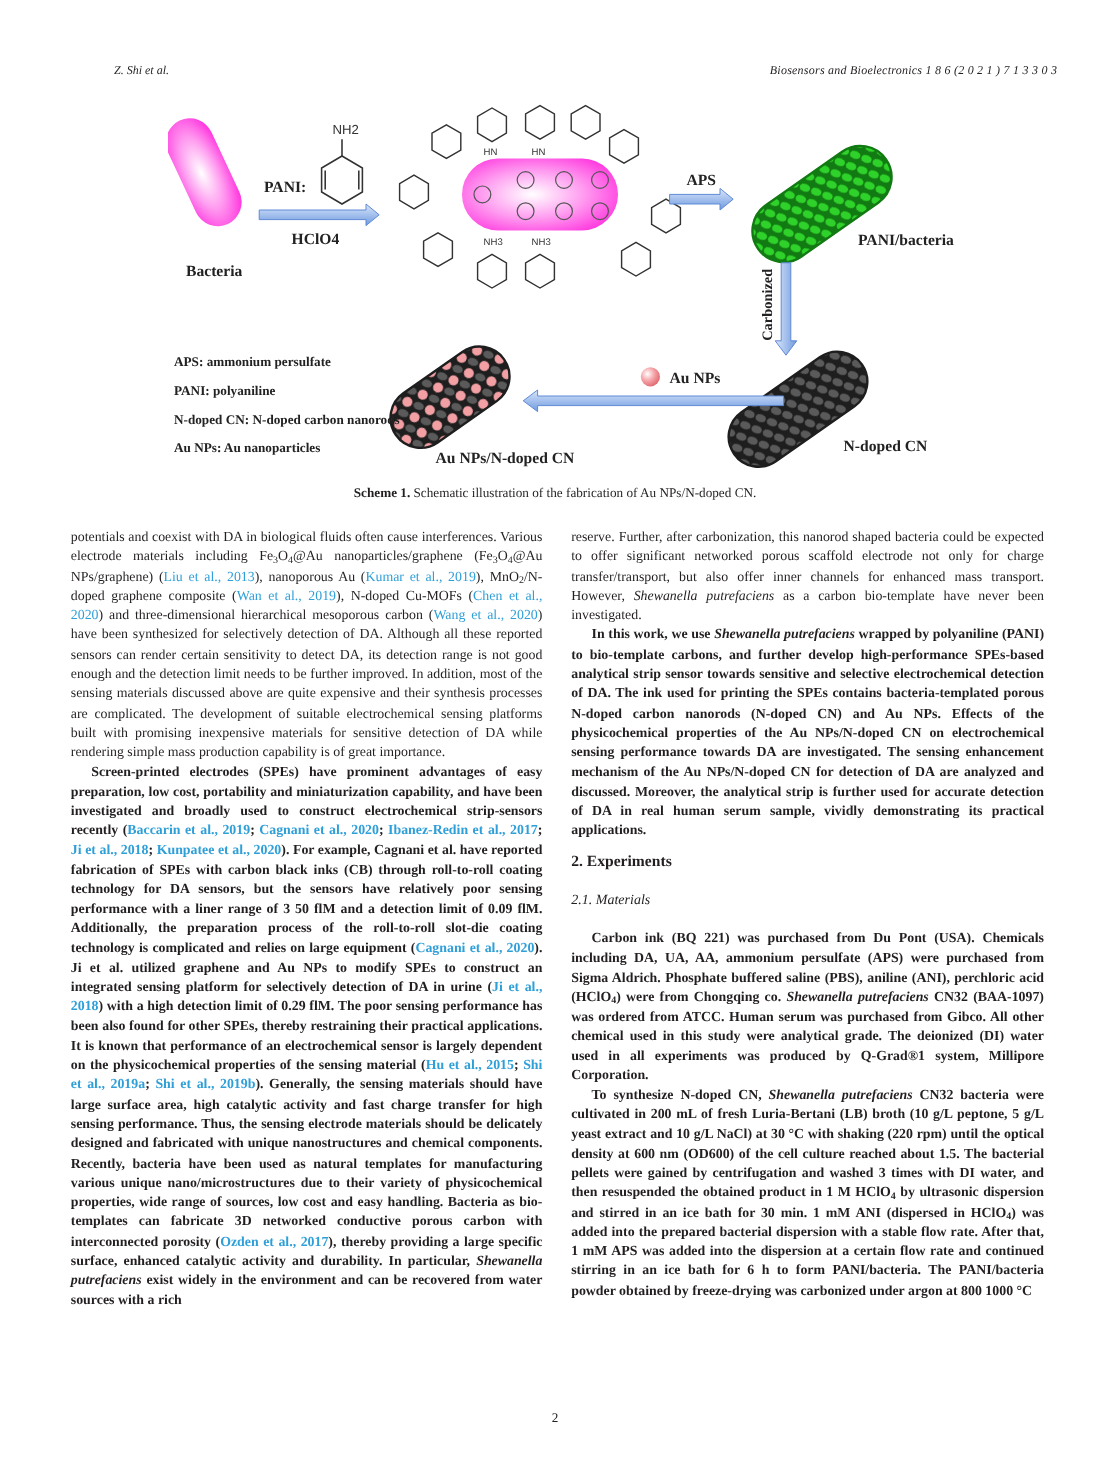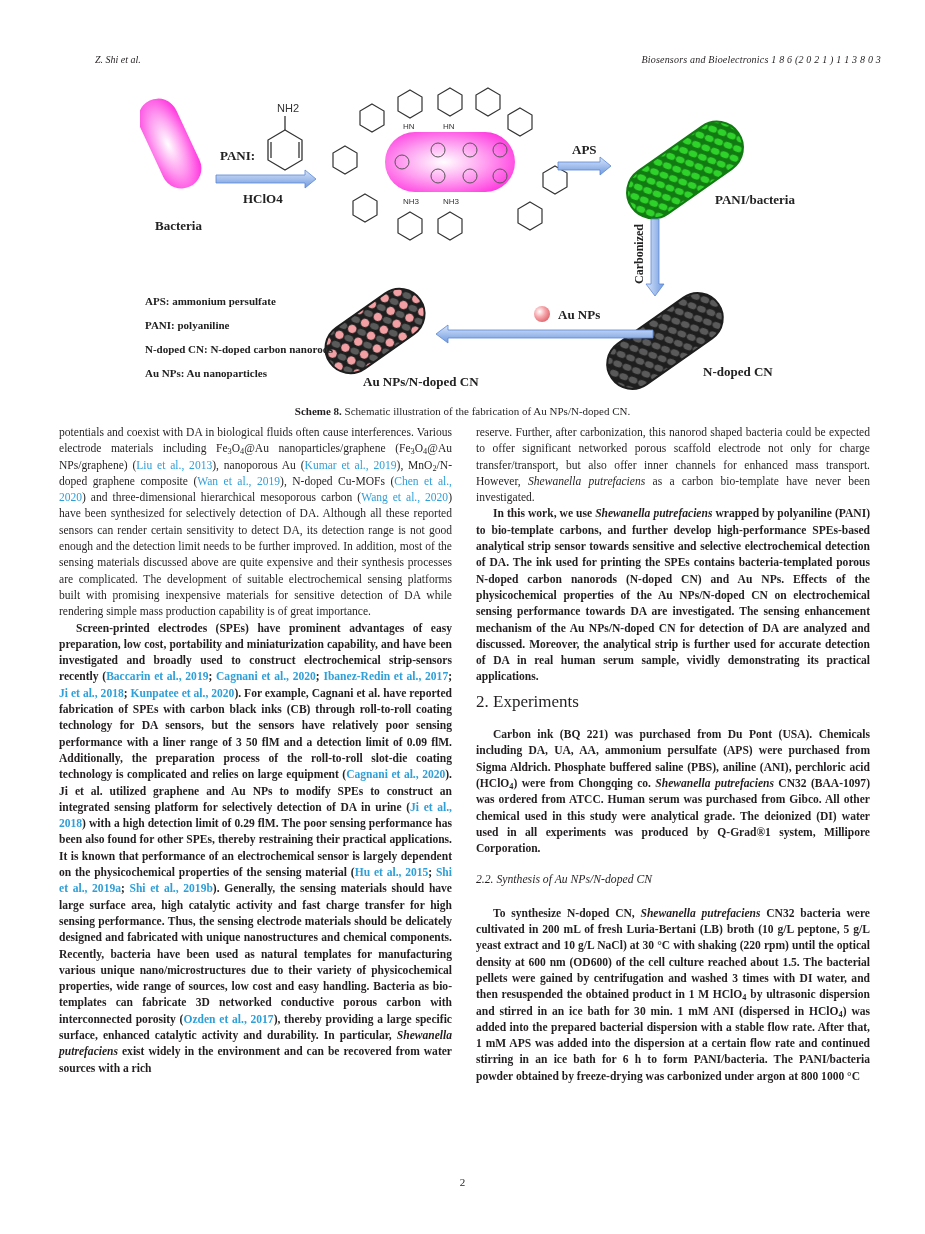--- a/index.html
+++ b/index.html
@@ -6,38 +6,38 @@
   body { width: 925px; height: 1234px; position: relative; overflow: hidden;
          font-family: "Liberation Serif", "DejaVu Serif", serif; color: #231f20; }
   .running-head { position: absolute; top: 54px; font-size: 10px; font-style: italic; color: #231f20; margin-left: 36px; }
   .rh-left { left: 59px; }
   .rh-right { right: 44px; letter-spacing: 0.2px; }
   .scheme { position: absolute; left: 140px; top: 84px; width: 660px; height: 310px; }
   .scheme svg { width: 660px; height: 310px; display: block; }
   .svg-label { font-family: "Liberation Serif", "DejaVu Serif", serif; font-weight: bold; fill: #222; }
   .caption { position: absolute; top: 405px; left: 0; width: 925px; text-align: center; font-size: 11px; }
   .caption b { font-weight: bold; }
-  .col { position: absolute; top: 424px; width: 393px; font-size: 11.55px; line-height: 16.3px;
+  .col { position: absolute; top: 440px; width: 393px; font-size: 11.55px; line-height: 16.3px;
          text-align: justify; hyphens: manual; }
   .col-left { left: 59px; }
   .col-right { left: 476px; width: 394px; }
   .col p { margin: 0; }
   .indent { text-indent: 17px; font-weight: bold; }
   .cite { color: #2f9fd8; }
-  .sec-head { font-weight: normal; font-size: 17px; margin-top: 9px !important; margin-bottom: 16px !important; }
+  .sec-head { font-weight: bold; font-size: 13px; margin-top: 9px !important; margin-bottom: 16px !important; }
   .subsec-head { font-style: italic; font-size: 11.7px; margin-bottom: 16px !important; }
   .subsec-head2 { font-style: italic; font-size: 11.7px; margin-top: 16px !important; margin-bottom: 16px !important; }
   .page-num { position: absolute; top: 1176px; left: 0; width: 925px; text-align: center; font-size: 11px; }
   sub { font-size: 0.72em; vertical-align: -0.25em; line-height: 0; }
 </style>
 </head>
 <body>
 
 <div class="running-head rh-left">Z. Shi et al.</div>
-<div class="running-head rh-right">Biosensors and Bioelectronics 1 8 6  (2 0 2 1 ) 1 1 3 8 0 3</div>
+<div class="running-head rh-right">Biosensors and Bioelectronics 1 8 6  (2 0 2 1 ) 7 1 3 3 0 3</div>
 
 <div class="scheme">
   <svg viewBox="0 0 660 310">
     <defs>
       <linearGradient id="arrowGrad" x1="0" y1="0" x2="0" y2="1">
         <stop offset="0" stop-color="#d9e6fa"></stop>
         <stop offset="1" stop-color="#6f9ae0"></stop>
       </linearGradient>
       <linearGradient id="arrowGradV" x1="0" y1="0" x2="1" y2="0">
         <stop offset="0" stop-color="#d9e6fa"></stop>
@@ -157,31 +157,31 @@
     <g>
       <text class="svg-label" x="5" y="221" font-size="11">APS: ammonium persulfate</text>
       <text class="svg-label" x="5" y="245" font-size="11">PANI: polyaniline</text>
       <text class="svg-label" x="5" y="269" font-size="11">N-doped CN: N-doped carbon nanorods</text>
       <text class="svg-label" x="5" y="293" font-size="11">Au NPs: Au nanoparticles</text>
     </g>
   </svg>
 </div>
 
 <div class="caption">
-  <b>Scheme 8.</b>
+  <b>Scheme 1.</b>
   <span>Schematic illustration of the fabrication of Au NPs/N-doped CN.</span>
 </div>
 
 <div class="col col-left">
   <p>potentials and coexist with DA in biological fluids often cause interferences. Various electrode materials including Fe<sub>3</sub>O<sub>4</sub>@Au nanoparticles/graphene (Fe<sub>3</sub>O<sub>4</sub>@Au NPs/graphene) (<a class="cite">Liu et al., 2013</a>), nanoporous Au (<a class="cite">Kumar et al., 2019</a>), MnO<sub>2</sub>/N-doped graphene composite (<a class="cite">Wan et al., 2019</a>), N-doped Cu-MOFs (<a class="cite">Chen et al., 2020</a>) and three-dimensional hierarchical mesoporous carbon (<a class="cite">Wang et al., 2020</a>) have been synthesized for selectively detection of DA. Although all these reported sensors can render certain sensitivity to detect DA, its detection range is not good enough and the detection limit needs to be further improved. In addition, most of the sensing materials discussed above are quite expensive and their synthesis processes are complicated. The development of suitable electrochemical sensing platforms built with promising inexpensive materials for sensitive detection of DA while rendering simple mass production capability is of great importance.</p>
   <p class="indent">Screen-printed electrodes (SPEs) have prominent advantages of easy preparation, low cost, portability and miniaturization capability, and have been investigated and broadly used to construct electrochemical strip-sensors recently (<a class="cite">Baccarin et al., 2019</a>; <a class="cite">Cagnani et al., 2020</a>; <a class="cite">Ibanez-Redin et al., 2017</a>; <a class="cite">Ji et al., 2018</a>; <a class="cite">Kunpatee et al., 2020</a>). For example, Cagnani et al. have reported fabrication of SPEs with carbon black inks (CB) through roll-to-roll coating technology for DA sensors, but the sensors have relatively poor sensing performance with a liner range of 3 50 flM and a detection limit of 0.09 flM. Additionally, the preparation process of the roll-to-roll slot-die coating technology is complicated and relies on large equipment (<a class="cite">Cagnani et al., 2020</a>). Ji et al. utilized graphene and Au NPs to modify SPEs to construct an integrated sensing platform for selectively detection of DA in urine (<a class="cite">Ji et al., 2018</a>) with a high detection limit of 0.29 flM. The poor sensing performance has been also found for other SPEs, thereby restraining their practical applications. It is known that performance of an electrochemical sensor is largely dependent on the physicochemical properties of the sensing material (<a class="cite">Hu et al., 2015</a>; <a class="cite">Shi et al., 2019a</a>; <a class="cite">Shi et al., 2019b</a>). Generally, the sensing materials should have large surface area, high catalytic activity and fast charge transfer for high sensing performance. Thus, the sensing electrode materials should be delicately designed and fabricated with unique nanostructures and chemical components. Recently, bacteria have been used as natural templates for manufacturing various unique nano/microstructures due to their variety of physicochemical properties, wide range of sources, low cost and easy handling. Bacteria as bio-templates can fabricate 3D networked conductive porous carbon with interconnected porosity (<a class="cite">Ozden et al., 2017</a>), thereby providing a large specific surface, enhanced catalytic activity and durability. In particular, <i>Shewanella putrefaciens</i> exist widely in the environment and can be recovered from water sources with a rich</p>
 </div>
 
 <div class="col col-right">
   <p>reserve. Further, after carbonization, this nanorod shaped bacteria could be expected to offer significant networked porous scaffold electrode not only for charge transfer/transport, but also offer inner channels for enhanced mass transport. However, <i>Shewanella putrefaciens</i> as a carbon bio-template have never been investigated.</p>
   <p class="indent">In this work, we use <i>Shewanella putrefaciens</i> wrapped by polyaniline (PANI) to bio-template carbons, and further develop high-performance SPEs-based analytical strip sensor towards sensitive and selective electrochemical detection of DA. The ink used for printing the SPEs contains bacteria-templated porous N-doped carbon nanorods (N-doped CN) and Au NPs. Effects of the physicochemical properties of the Au NPs/N-doped CN on electrochemical sensing performance towards DA are investigated. The sensing enhancement mechanism of the Au NPs/N-doped CN for detection of DA are analyzed and discussed. Moreover, the analytical strip is further used for accurate detection of DA in real human serum sample, vividly demonstrating its practical applications.</p>
   <p class="sec-head" style="margin-top:11px">2.  Experiments</p>
+  <p class="subsec-head">2.1.  Materials</p>
   <p class="indent">Carbon ink (BQ 221) was purchased from Du Pont (USA). Chemicals including DA, UA, AA, ammonium persulfate (APS) were purchased from Sigma Aldrich. Phosphate buffered saline (PBS), aniline (ANI), perchloric acid (HClO<sub>4</sub>) were from Chongqing co. <i>Shewanella putrefaciens</i> CN32 (BAA-1097) was ordered from ATCC. Human serum was purchased from Gibco. All other chemical used in this study were analytical grade. The deionized (DI) water used in all experiments was produced by Q-Grad®1 system, Millipore Corporation.</p>
-  <p class="subsec-head2">2.2.  Synthesis of Au NPs/N-doped CN</p>
   <p class="indent">To synthesize N-doped CN, <i>Shewanella putrefaciens</i> CN32 bacteria were cultivated in 200 mL of fresh Luria-Bertani (LB) broth (10 g/L peptone, 5 g/L yeast extract and 10 g/L NaCl) at 30 °C with shaking (220 rpm) until the optical density at 600 nm (OD600) of the cell culture reached about 1.5. The bacterial pellets were gained by centrifugation and washed 3 times with DI water, and then resuspended the obtained product in 1 M HClO<sub>4</sub> by ultrasonic dispersion and stirred in an ice bath for 30 min. 1 mM ANI (dispersed in HClO<sub>4</sub>) was added into the prepared bacterial dispersion with a stable flow rate. After that, 1 mM APS was added into the dispersion at a certain flow rate and continued stirring in an ice bath for 6 h to form PANI/bacteria. The PANI/bacteria powder obtained by freeze-drying was carbonized under argon at 800 1000 °C</p>
 </div>
 
 <div class="page-num">2</div>
 
 </body></html>

